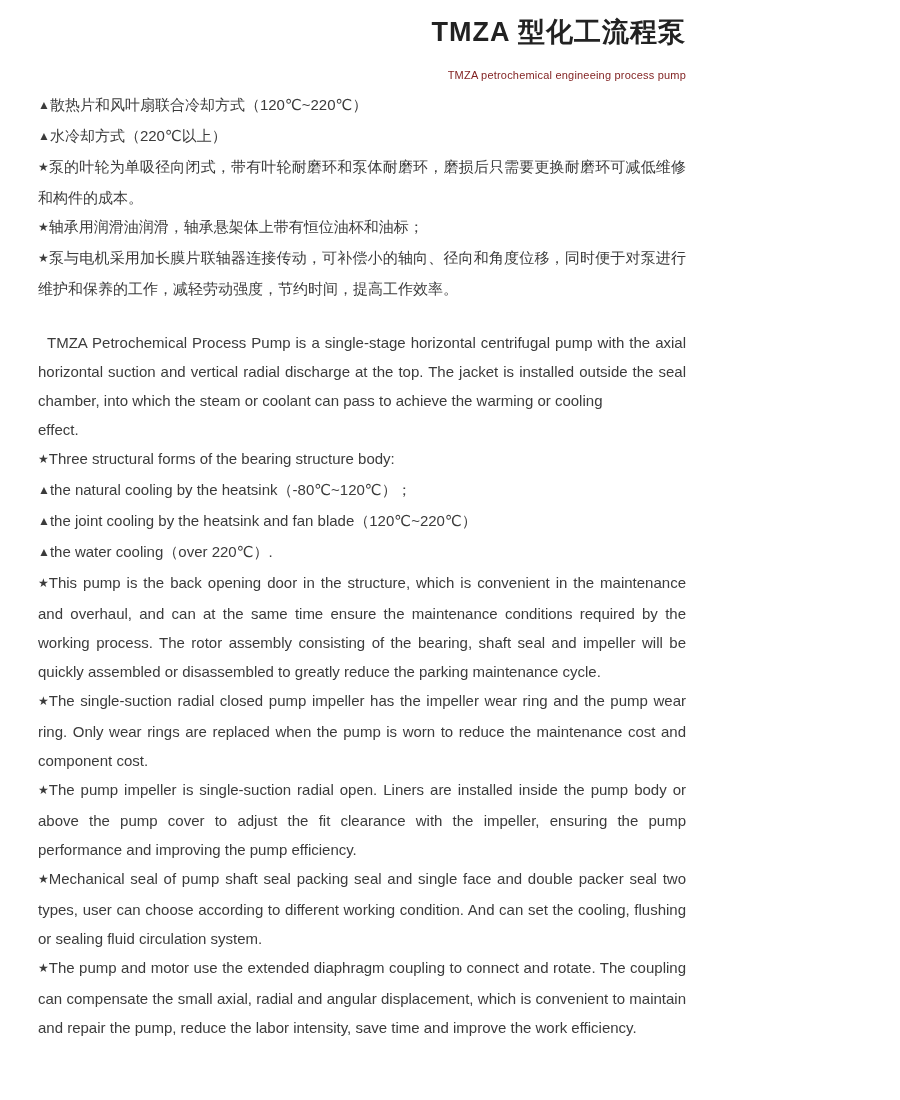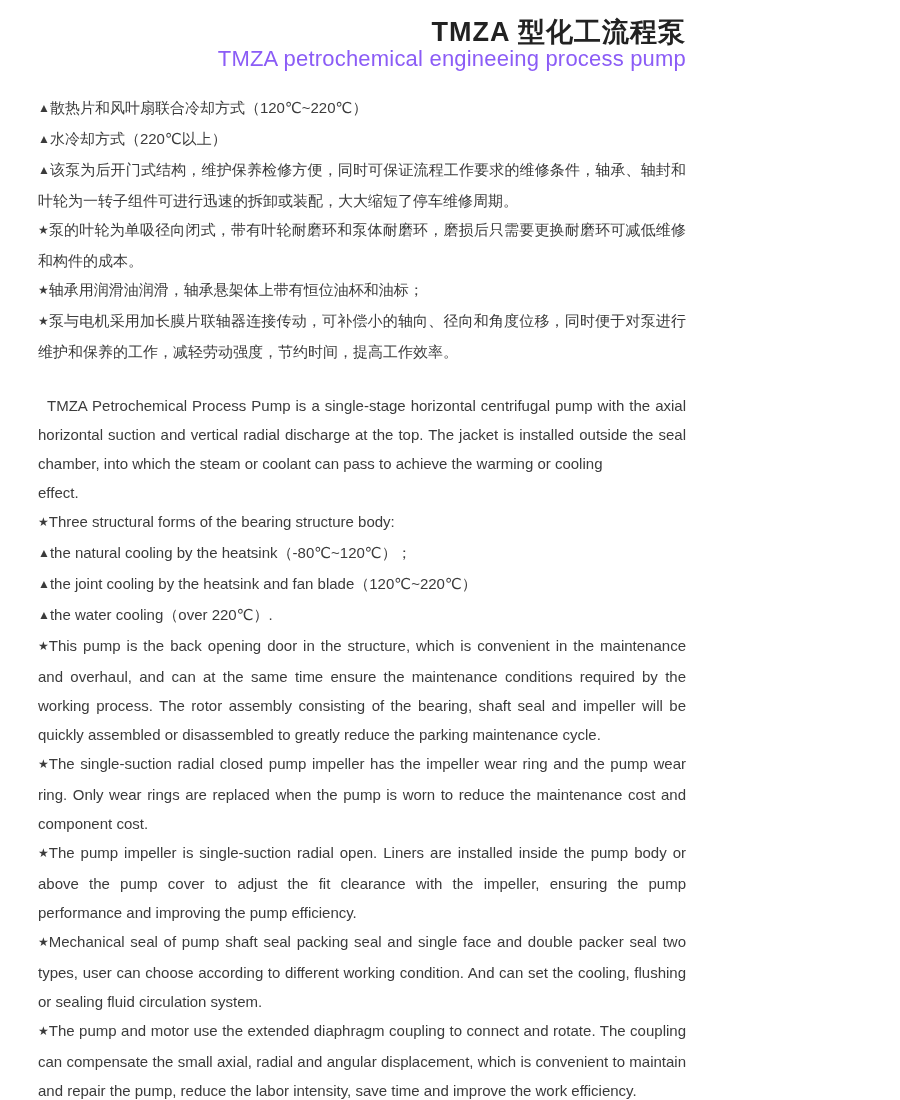--- a/index.html
+++ b/index.html
@@ -26,29 +26,29 @@
   }
   .doc-title-zh {
     margin: 0;
     font-size: 27px;
     line-height: 32px;
     font-weight: 700;
     color: #222222;
     letter-spacing: 1px;
   }
   .doc-title-en {
-    margin: 0 0 0 0;
-    font-size: 22px;
+    margin: 16px 0 0 0;
+    font-size: 11px;
     line-height: 22px;
     font-weight: 400;
-    color: #8b5cf6;
+    color: #7f1d1d;
     letter-spacing: 0.2px;
   }
   .features-zh {
-    margin-top: 23px;
+    margin-top: 4px;
   }
   .features-en {
     margin-top: 25px;
   }
   .para {
     margin: 0;
     font-size: 15px;
     line-height: 29px;
     text-align: justify;
     color: #3b3b3b;
@@ -68,21 +68,20 @@
 <div class="page">
 
   <header class="doc-header">
     <h1 class="doc-title-zh">TMZA 型化工流程泵</h1>
     <h2 class="doc-title-en">TMZA petrochemical engineeing process pump</h2>
   </header>
 
   <section class="features-zh">
     <p class="para"><span class="marker">▲</span><span>散热片和风叶扇联合冷却方式（120℃~220℃）</span></p>
     <p class="para"><span class="marker">▲</span><span>水冷却方式（220℃以上）</span></p>
-    <p class="para"><span class="marker">▲</span><span>该泵为后开门式结构，维护保养检修方便，同时可保证流程工作要求的维修条件，轴承、轴封和叶轮为一转子组件可进行迅速的拆卸或装配，大大缩短了停车维修周期。</span></p>
     <p class="para"><span class="marker">★</span><span>泵的叶轮为单吸径向闭式，带有叶轮耐磨环和泵体耐磨环，磨损后只需要更换耐磨环可减低维修和构件的成本。</span></p>
     <p class="para"><span class="marker">★</span><span>轴承用润滑油润滑，轴承悬架体上带有恒位油杯和油标；</span></p>
     <p class="para"><span class="marker">★</span><span>泵与电机采用加长膜片联轴器连接传动，可补偿小的轴向、径向和角度位移，同时便于对泵进行维护和保养的工作，减轻劳动强度，节约时间，提高工作效率。</span></p>
   </section>
 
   <section class="features-en">
     <p class="para indent"><span>TMZA Petrochemical Process Pump is a single-stage horizontal centrifugal pump with the axial horizontal suction and vertical radial discharge at the top. The jacket is installed outside the seal chamber, into which the steam or coolant can pass to achieve the warming or cooling</span></p>
     <p class="para"><span>effect.</span></p>
     <p class="para"><span class="marker">★</span><span>Three structural forms of the bearing structure body:</span></p>
     <p class="para"><span class="marker">▲</span><span>the natural cooling by the heatsink（-80℃~120℃）；</span></p>

